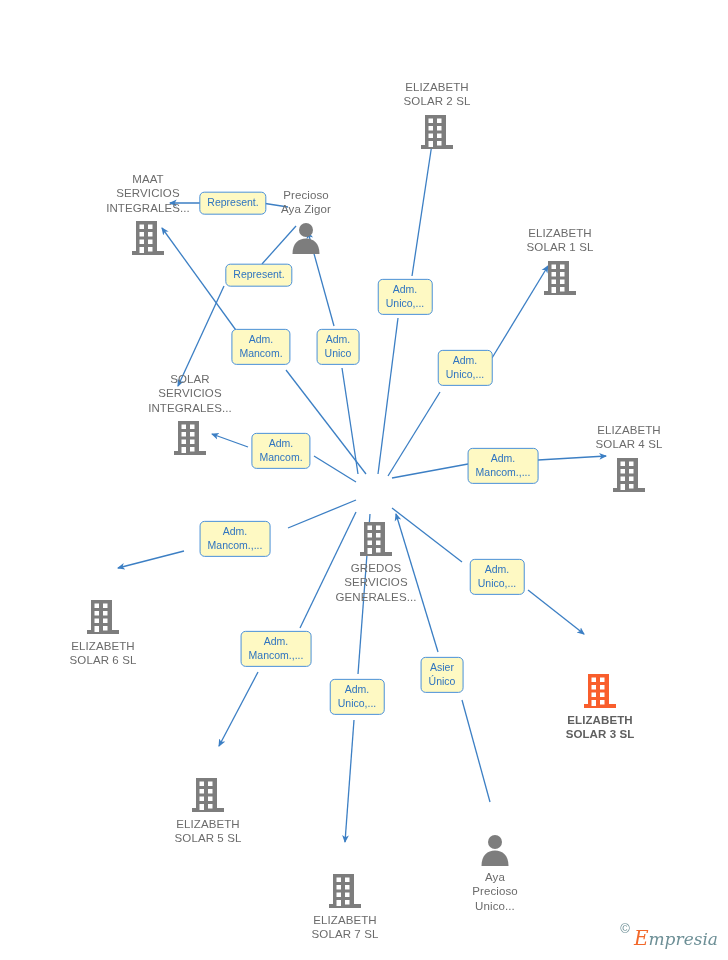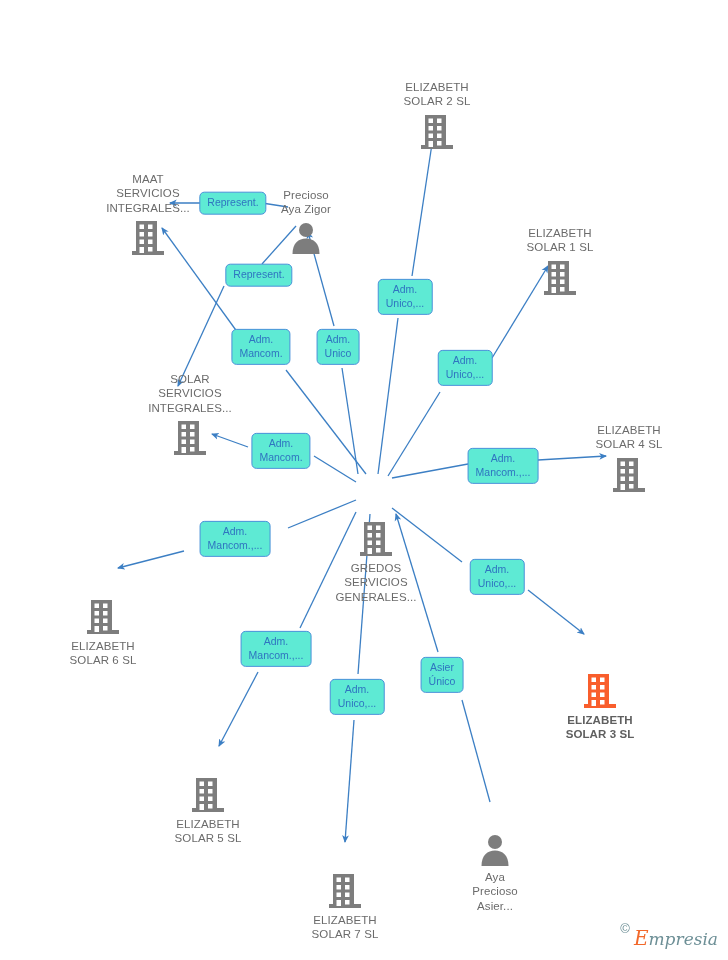--- a/index.html
+++ b/index.html
@@ -51,21 +51,21 @@
     margin-top: 0;
     margin-bottom: 4px;
     order: -1;
   }
   .node.highlight .nlabel {
     font-weight: bold;
     color: #5f5f5f;
   }
   .edge-label {
     position: absolute;
-    background: #5eead4;
+    background: #fef9c3;
     border: 1px solid #4a90d9;
     border-radius: 5px;
     color: #2f74c0;
     font-size: 10.5px;
     line-height: 1.3;
     padding: 3px 7px 4px 7px;
     text-align: center;
     white-space: pre-line;
     transform: translate(-50%, -50%);
     box-sizing: border-box;
@@ -308,21 +308,21 @@
         <span class="nlabel">ELIZABETH
 SOLAR 7  SL</span>
       </div>
       <div class="node" style="left: 495px; top: 804px;">
         <span class="glyph"><svg width="34" height="34" viewBox="0 0 34 34">
             <circle cx="17" cy="9" r="7" fill="#7d7d7d"></circle>
             <path d="M3.5 33 C3.5 22 9.5 17.5 17 17.5 C24.5 17.5 30.5 22 30.5 33 Z" fill="#7d7d7d"></path>
           </svg></span>
         <span class="nlabel">Aya
 Precioso
-Asier...</span>
+Unico...</span>
       </div>
     </div>
   <div id="label-layer">
       <div class="edge-label" style="left: 233px; top: 203px;">Represent.</div>
       <div class="edge-label" style="left: 259px; top: 275px;">Represent.</div>
       <div class="edge-label" style="left: 261px; top: 347px;">Adm.
 Mancom.</div>
       <div class="edge-label" style="left: 338px; top: 347px;">Adm.
 Unico</div>
       <div class="edge-label" style="left: 405px; top: 297px;">Adm.

